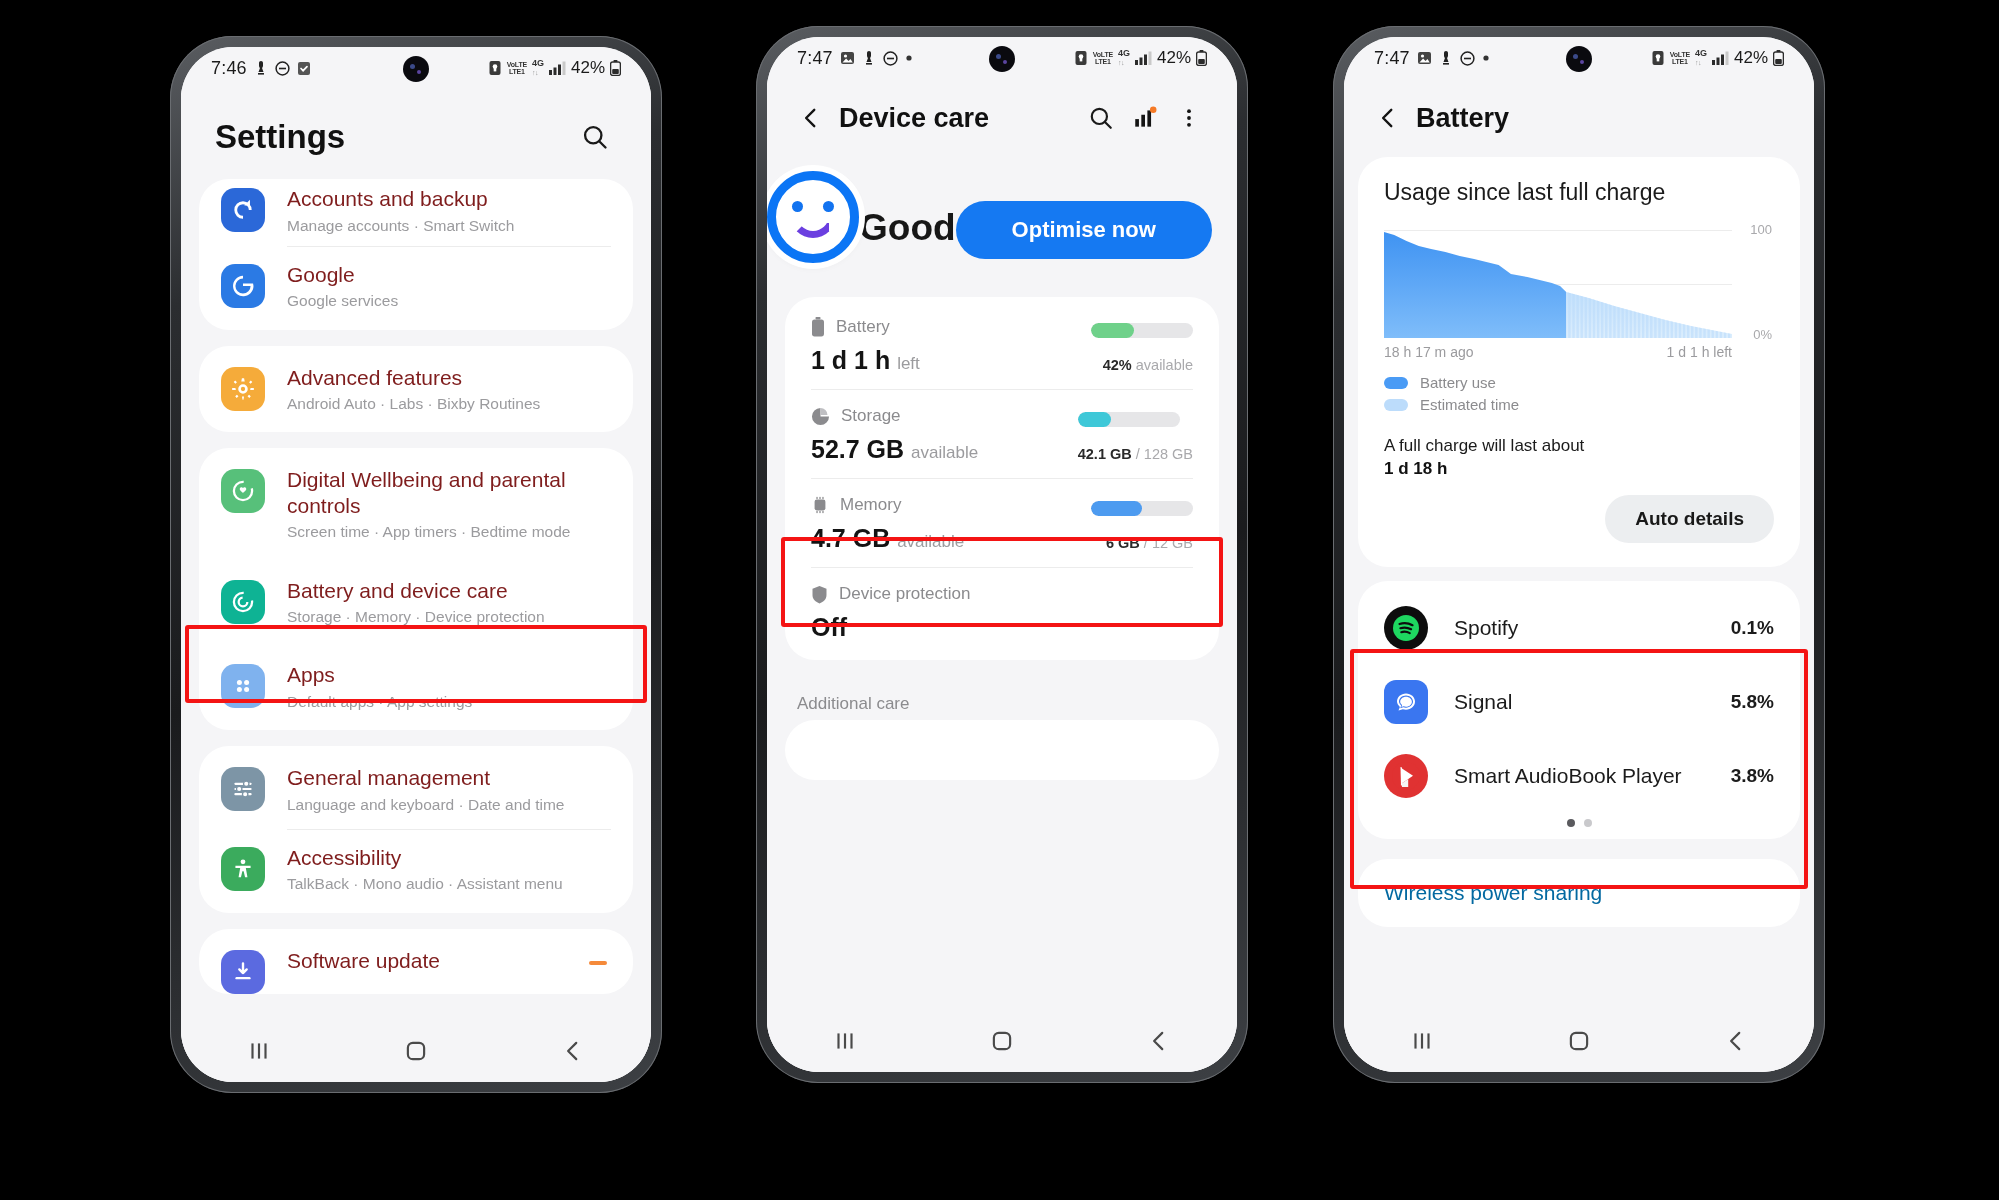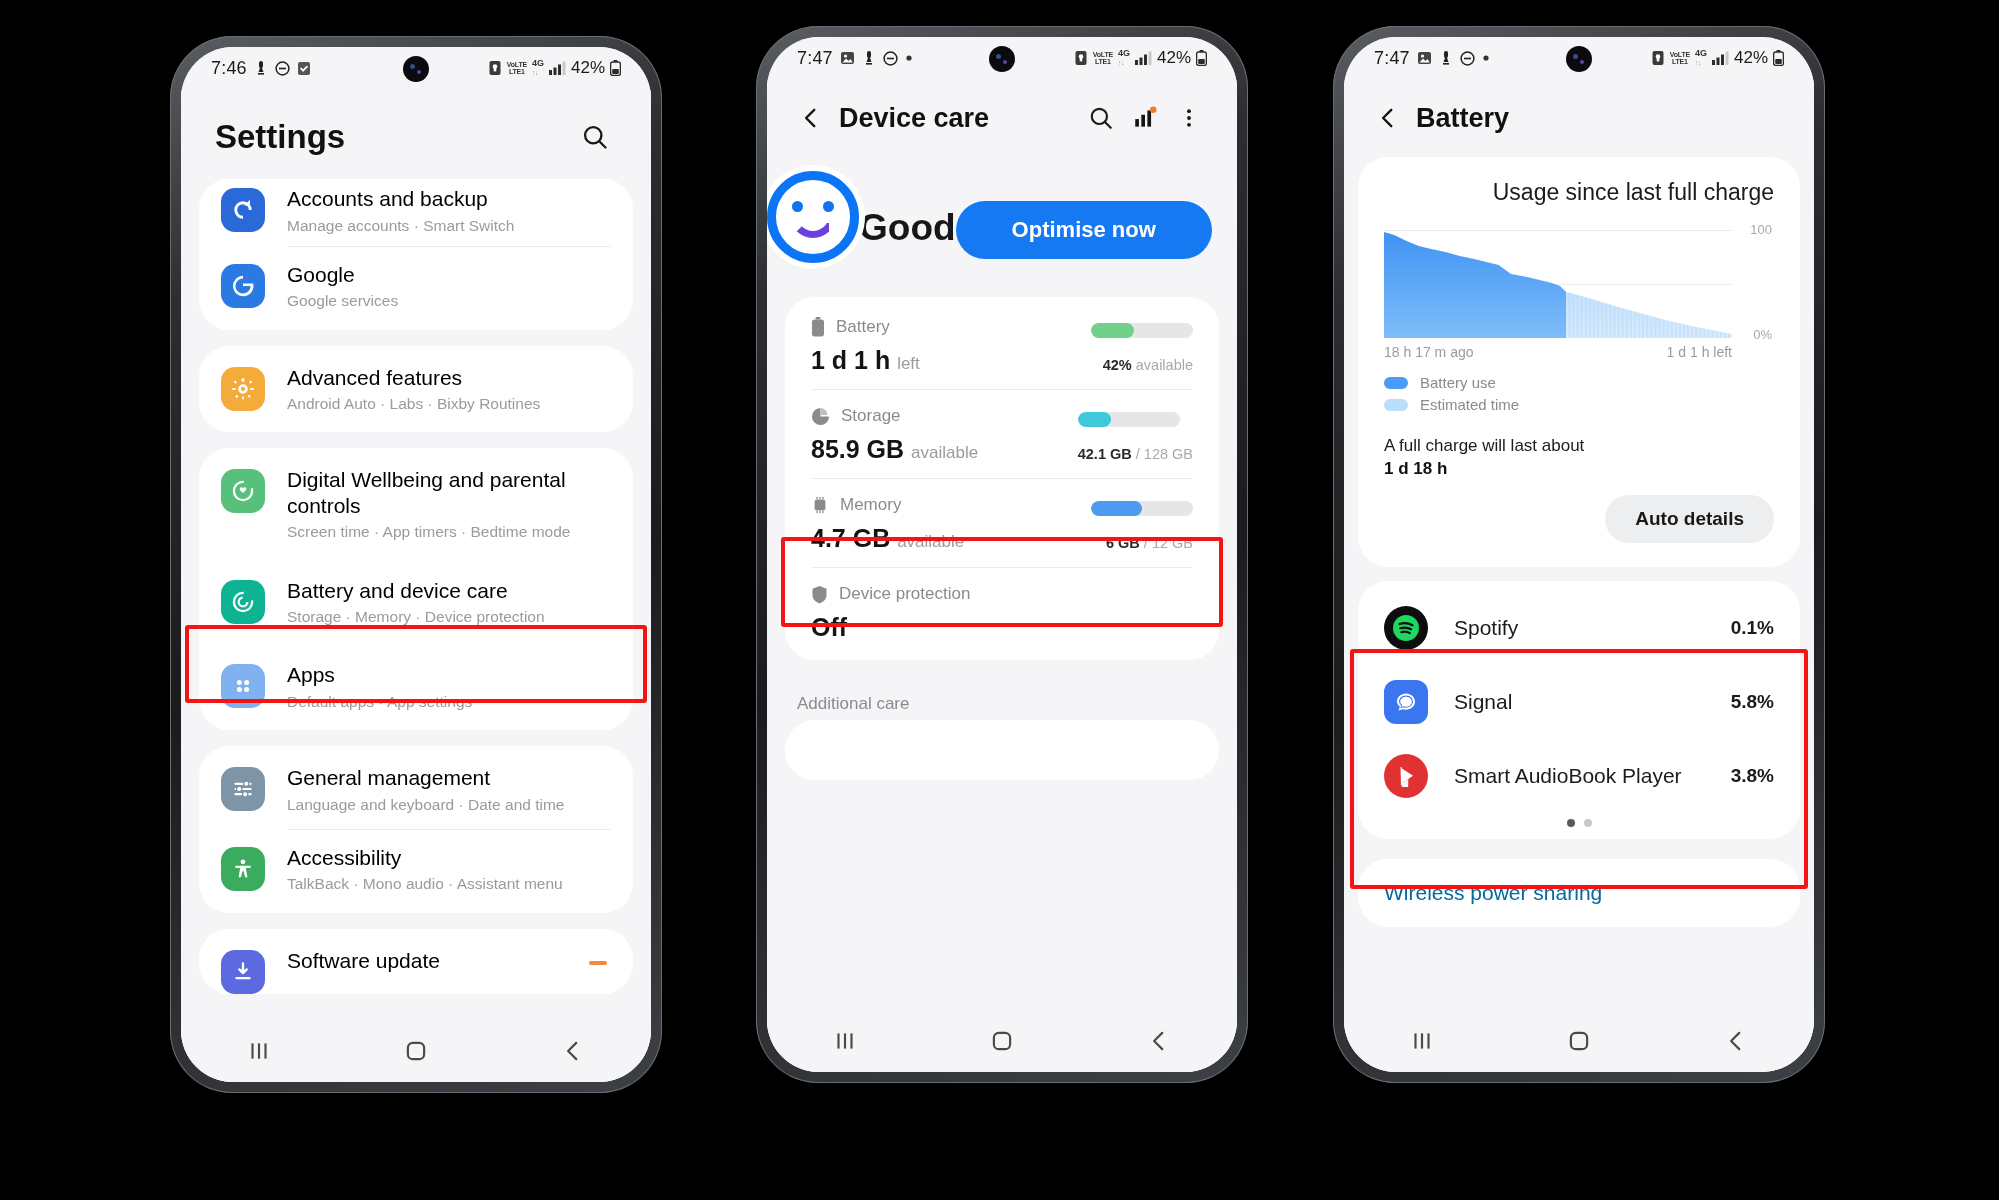--- a/index.html
+++ b/index.html
@@ -78,21 +78,21 @@
   .scroll { position:relative; background:#f5f5f7; height:calc(100% - 42px); overflow:hidden; }
   .card {
     background:#fff; border-radius:30px; margin:0 18px 16px; padding:4px 0;
   }
   .row { display:flex; align-items:flex-start; padding:14px 22px; position:relative; }
   .row .ricon {
     width:44px;height:44px;border-radius:14px;flex:none;margin-right:22px;margin-top:3px;
     display:flex;align-items:center;justify-content:center;
   }
   .row .rtxt { padding-top:1px; }
-  .row .rtitle { font-size:21px; color:#000000; line-height:1.22; font-weight:400; }
+  .row .rtitle { font-size:21px; color:#7f1d1d; line-height:1.22; font-weight:400; }
   .row .rsub { font-size:15.5px; color:#9b9b9e; margin-top:4px; line-height:1.3; }
   .divider { height:1px; background:#ececec; margin:0 22px 0 88px; }
 
   
   .redbox { position:absolute; border:4px solid #f41414; border-radius:3px; pointer-events:none; z-index:30; }
 
   
   .dc-face-wrap { display:flex; flex-direction:row; align-items:center; padding-top:14px; }
   .face {
     width:92px;height:92px;border-radius:50%;
@@ -121,21 +121,21 @@
   .metric .mval .unit { font-size:17px; font-weight:400; color:#9b9b9e; }
   .metric .mright { position:absolute; right:26px; top:22px; text-align:right; }
   .bar { width:102px; height:15px; border-radius:9px; background:#e6e6e8; overflow:hidden; }
   .bar > i { display:block; height:100%; border-radius:9px; }
   .metric .mcap { font-size:14.5px; font-weight:700; color:#2a2a2a; margin-top:19px; white-space:nowrap; }
   .metric .mcap .dim { color:#a9a9ac; font-weight:400; }
   .addl { font-size:17px; color:#8b8b8e; padding:18px 30px 6px; }
 
   
   .bcard { background:#fff; border-radius:30px; margin:0 14px 14px; padding:22px 26px 24px; }
-  .bcard h2 { font-size:23px; font-weight:400; color:#1b1b1b;text-align:right; }
+  .bcard h2 { font-size:23px; font-weight:400; color:#1b1b1b; }
   .chart { position:relative; height:108px; margin-top:24px; margin-right:42px; }
   .chart .gl { position:absolute; left:0; right:0; height:1px; background:#ececec; }
   .chart .axlabel { position:absolute; right:-40px; font-size:13px; color:#a9a9ac; }
   .legend { margin-top:14px; }
   .legend .lr { display:flex; align-items:center; gap:12px; margin-bottom:5px; }
   .legend .sw { width:24px; height:12px; border-radius:7px; }
   .legend .lt { font-size:15px; color:#8b8b8e; }
   .chart-times { display:flex; justify-content:space-between; margin-right:42px; margin-top:6px; font-size:14px; color:#9b9b9e; }
   .fullcharge { font-size:17px; color:#1b1b1b; margin-top:22px; line-height:1.35; }
   .fullcharge b { font-weight:700; color:#111; display:block; }
@@ -523,21 +523,21 @@
           <div class="metric">
             <div class="mhead">
               <span class="ic">
                   <svg width="19" height="19" viewBox="0 0 20 20">
                     <path d="M10 1a9 9 0 109 9h-9z" fill="#8b8b8e"></path>
                     <path d="M10 1v7.4h7.4A7.6 7.6 0 0010 1z" fill="#bfbfc2"></path>
                   </svg>
                 </span>
               <span class="mlabel">Storage</span>
             </div>
-            <div class="mval"><span>85.9 GB</span> <span class="unit">available</span></div>
+            <div class="mval"><span>52.7 GB</span> <span class="unit">available</span></div>
             <div class="mright">
               <div class="bar">
                   <i style="width:33%;background:#3ec8d8;"></i>
                 </div>
               <div class="mcap"><span>42.1 GB</span><span class="dim"> / 128 GB</span></div>
             </div>
           </div>
           <div class="divider" style="margin-left:26px;margin-right:26px;"></div>
 
           <div class="metric">

